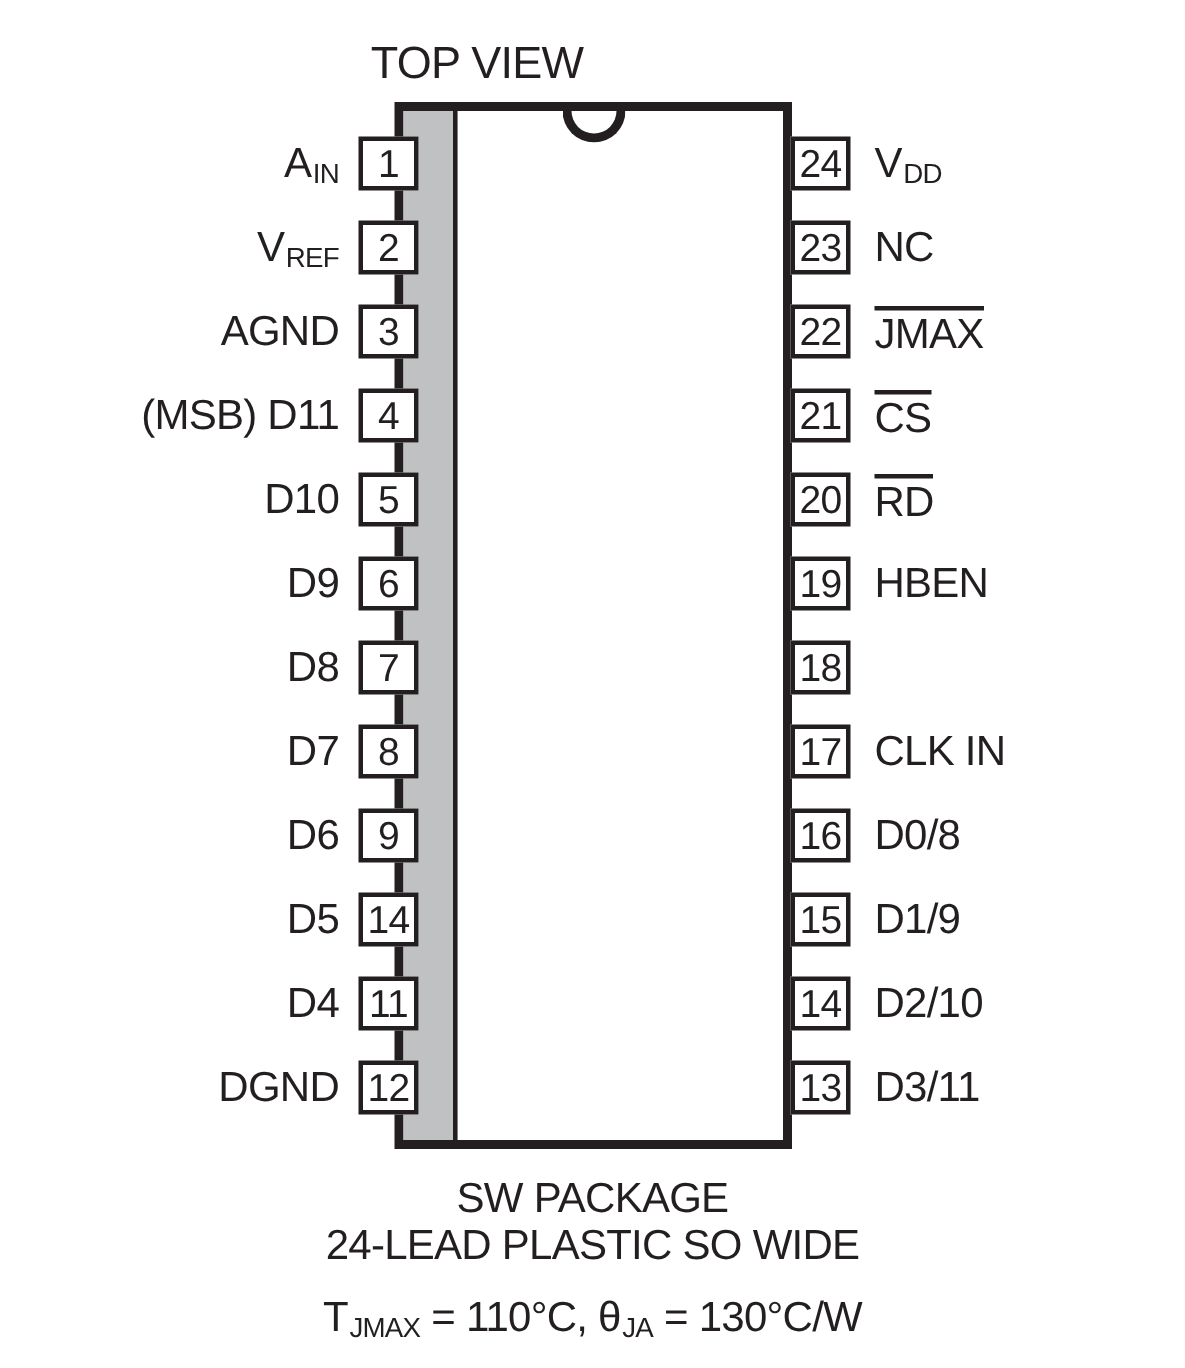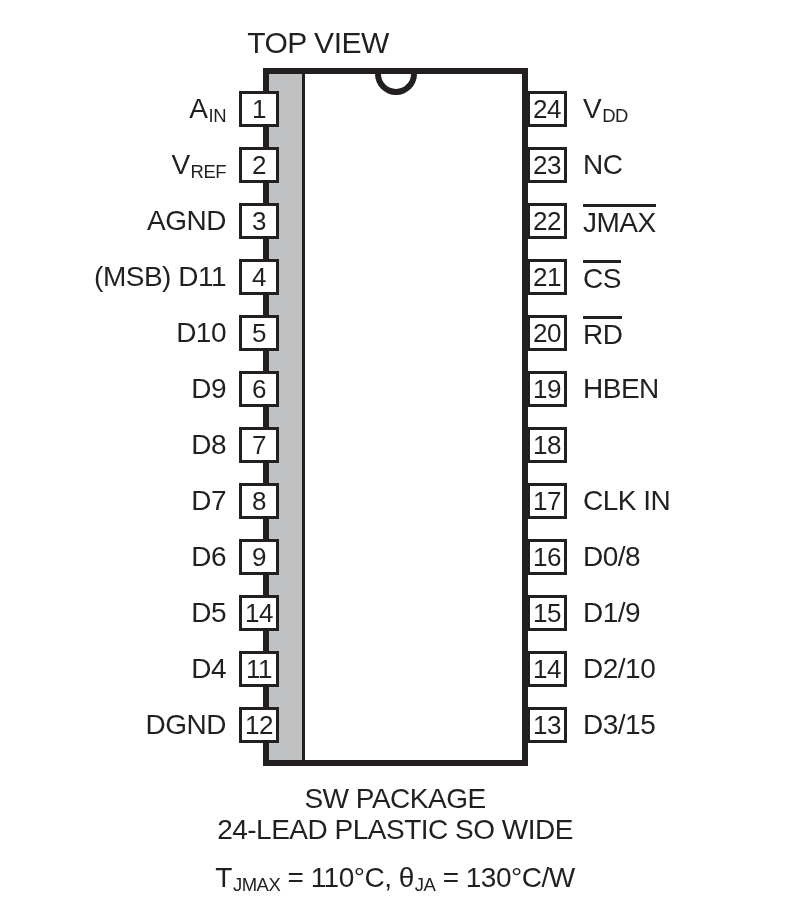--- a/index.html
+++ b/index.html
@@ -222,21 +222,21 @@
     </div>
 
     <div class="pin-row right">
       <span class="pin-label"><span>D2/10</span></span>
       <span class="pin-box">
         <span class="pin-num">14</span>
       </span>
     </div>
 
     <div class="pin-row right">
-      <span class="pin-label"><span>D3/15</span></span>
+      <span class="pin-label"><span>D3/11</span></span>
       <span class="pin-box">
         <span class="pin-num">13</span>
       </span>
     </div>
   </div>
 
   <div class="caption cap1">SW PACKAGE</div>
   <div class="caption cap2">24-LEAD PLASTIC SO WIDE</div>
   <div class="caption thermal"><span>T</span><span class="sub">JMAX</span><span> = 110°C, θ</span><span class="sub">JA</span><span> = 130°C/W</span></div>
 

